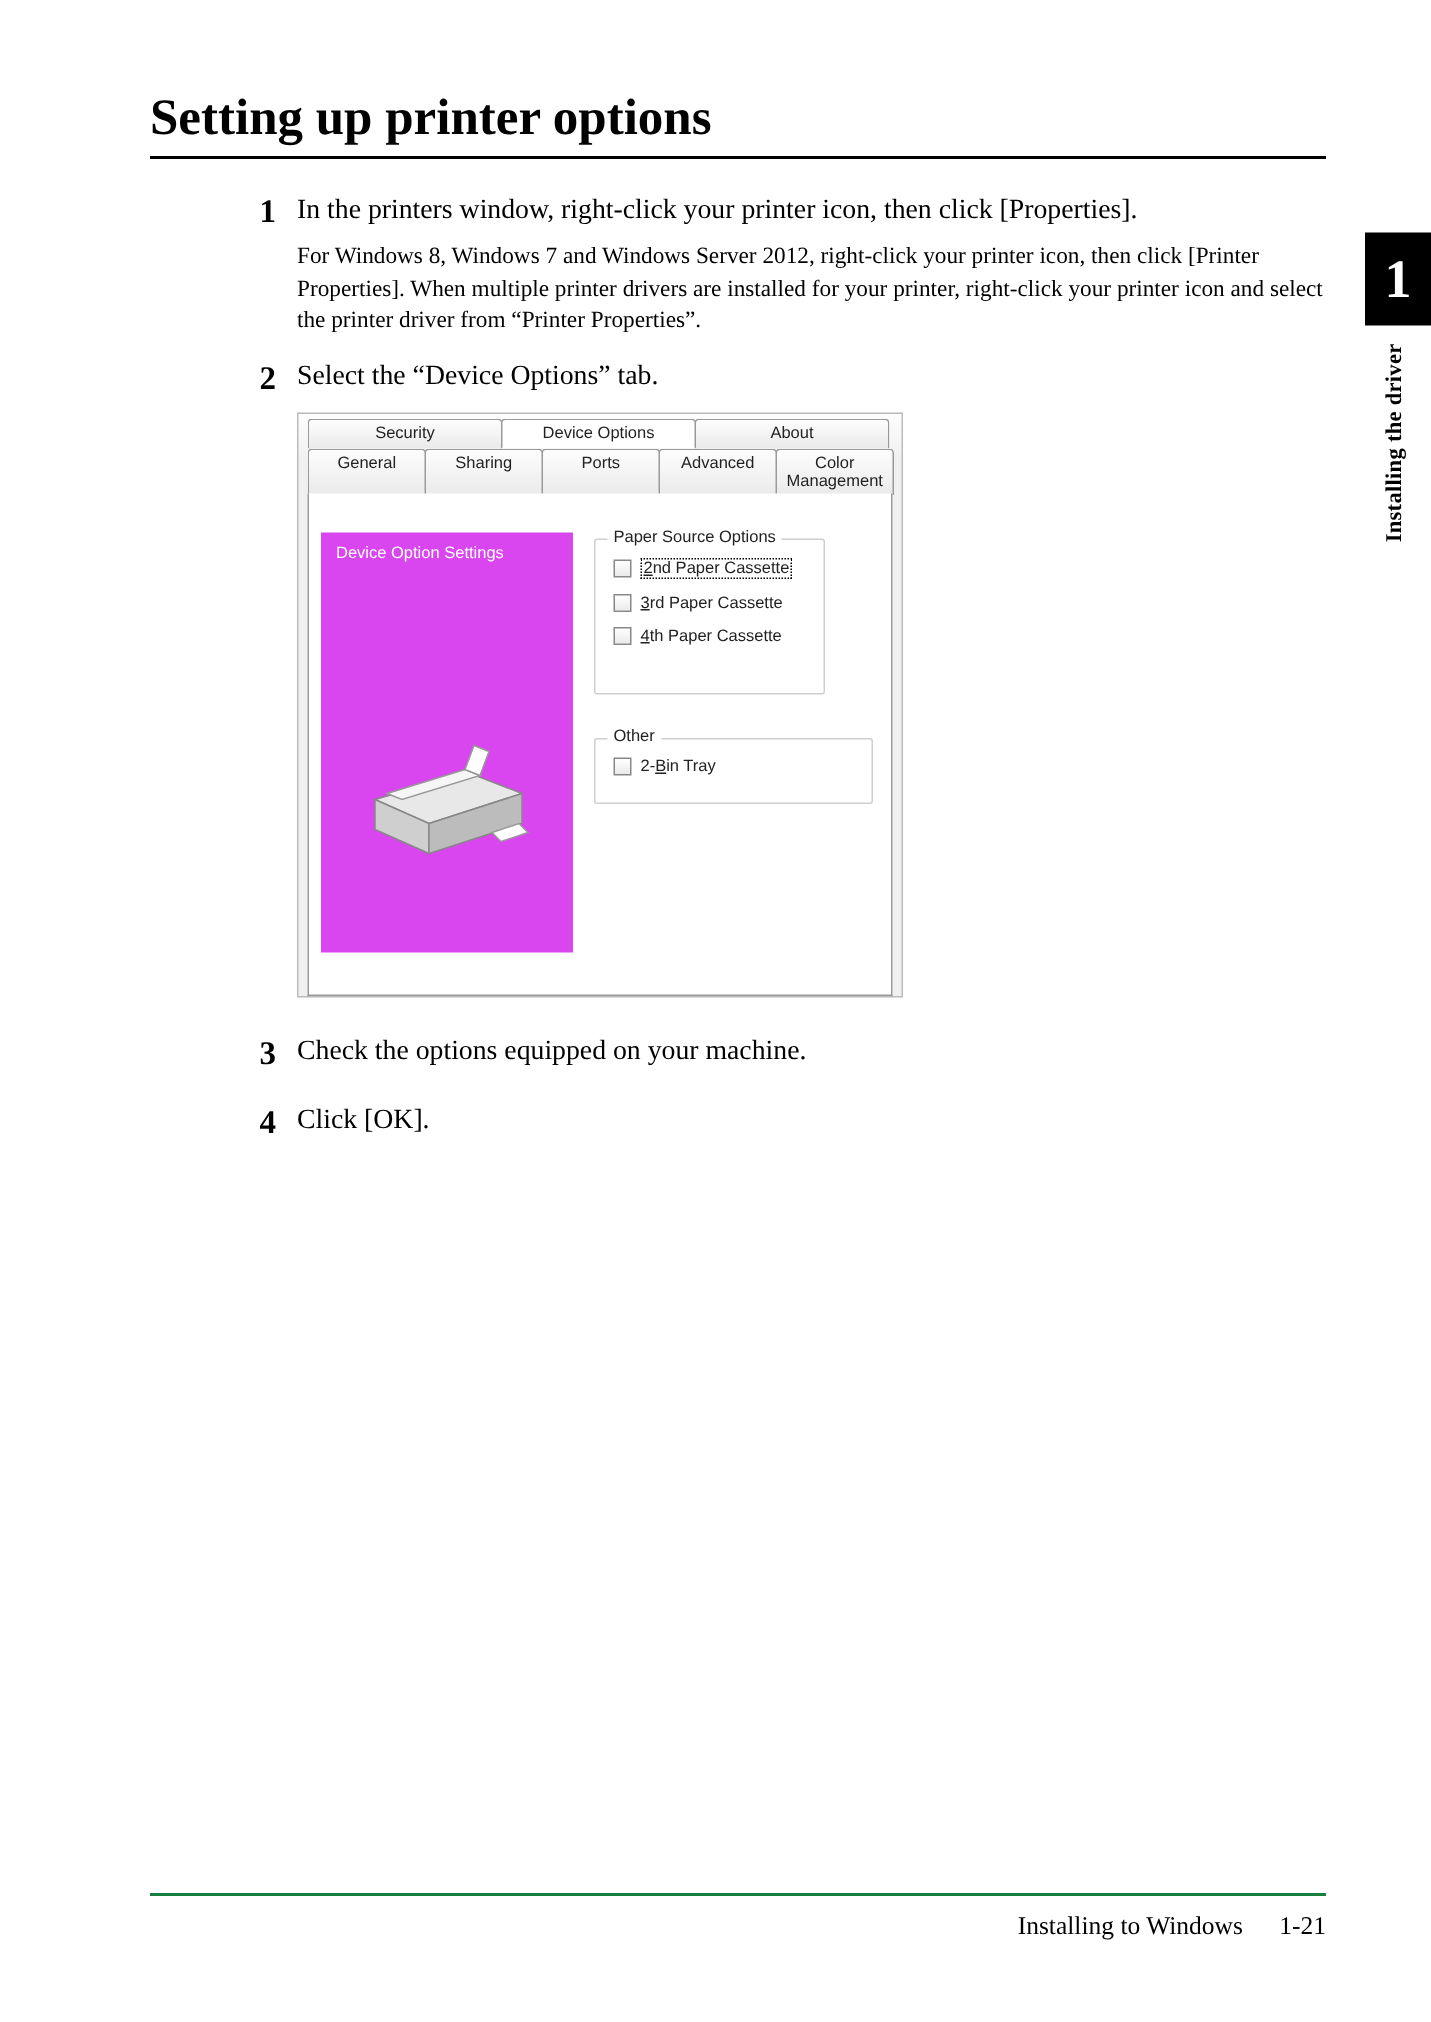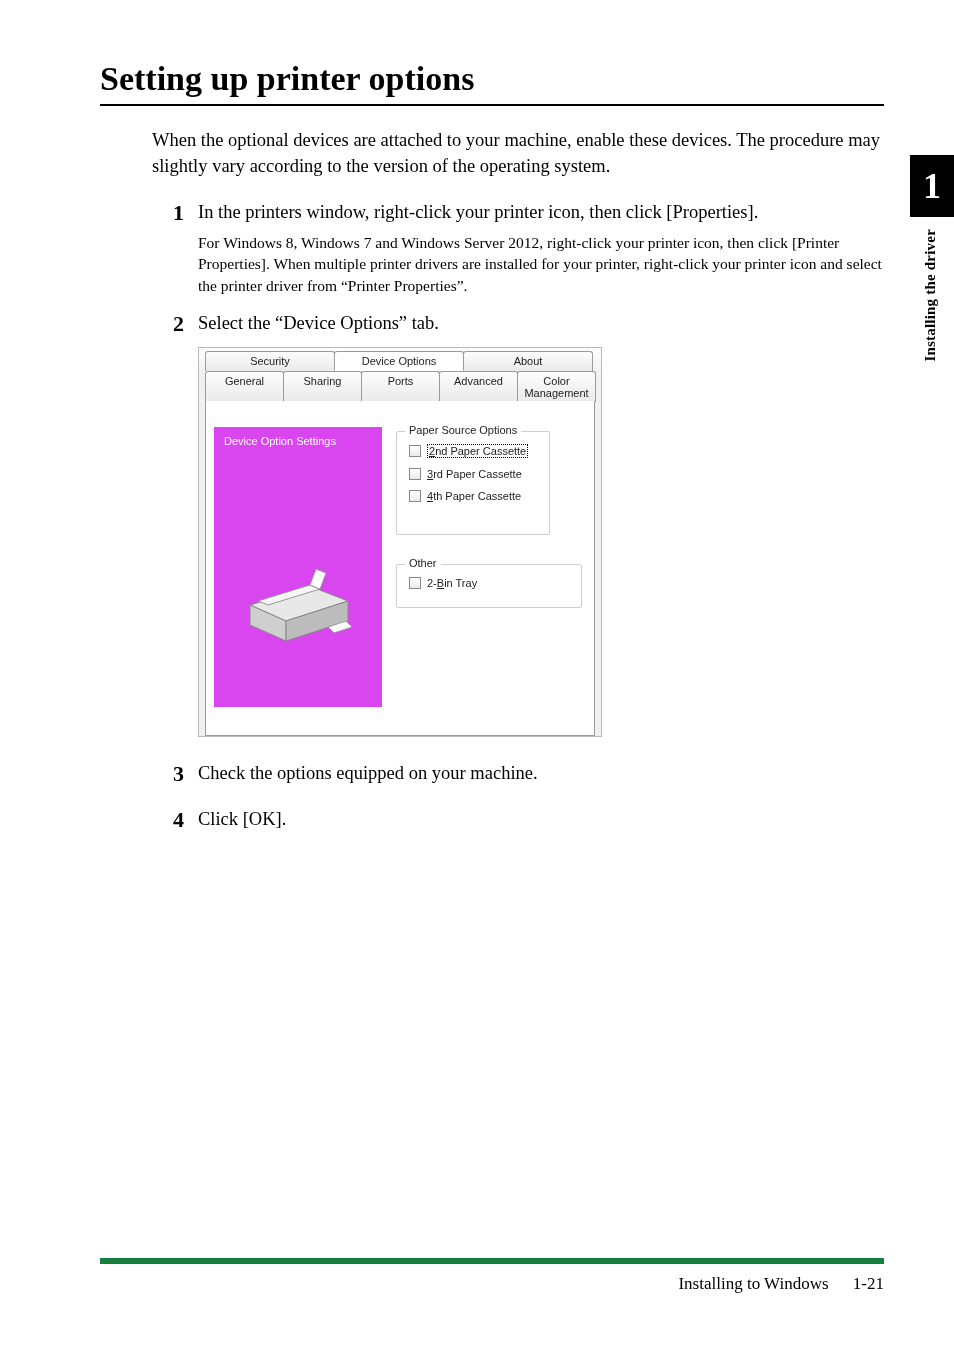--- a/index.html
+++ b/index.html
@@ -197,39 +197,38 @@
       text-align: center;
       color: #222;
     }
     .btn.default-btn { border: 1px solid #2f82c5; box-shadow: 0 0 0 1px #7fb7e3 inset; }
     .btn.disabled { color: #9a9a9a; }
     .footer {
       position: absolute;
       bottom: 54px;
       left: 100px;
       right: 70px;
-      border-top: 6px solid #15803d;
+      border-top: 2px solid #15803d;
       padding-top: 10px;
       text-align: right;
       font-size: 17px;
     }
     .footer-num { margin-left: 20px; }
   </style>
 </head>
 <body>
 
 <div class="side-tab">
   <div class="side-tab-black">1</div>
   <div class="side-tab-label">Installing the driver</div>
 </div>
 
 <div class="page">
   <h1 class="title">Setting up printer options</h1>
 
-  <p class="intro">When the optional devices are attached to your machine, enable these devices. The procedure may slightly vary according to the version of the operating system.</p>
 
   <div class="steps">
     <div class="step">
       <div class="step-num">1</div>
       <div class="step-body">
         <div class="step-main">In the printers window, right-click your printer icon, then click [Properties].</div>
         <div class="step-sub">For Windows 8, Windows 7 and Windows Server 2012, right-click your printer icon, then click [Printer Properties].  When multiple printer drivers are installed for your printer, right-click your printer icon and select the printer driver from “Printer Properties”.</div>
       </div>
     </div>
 

